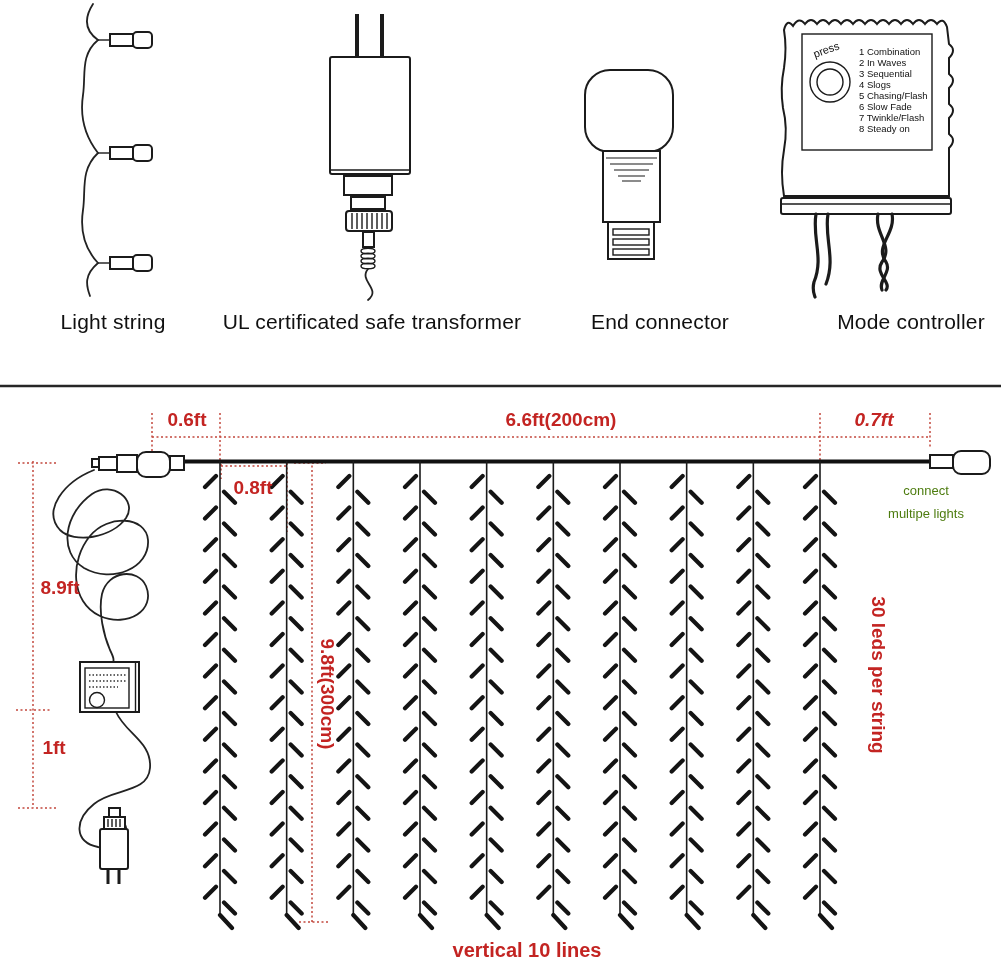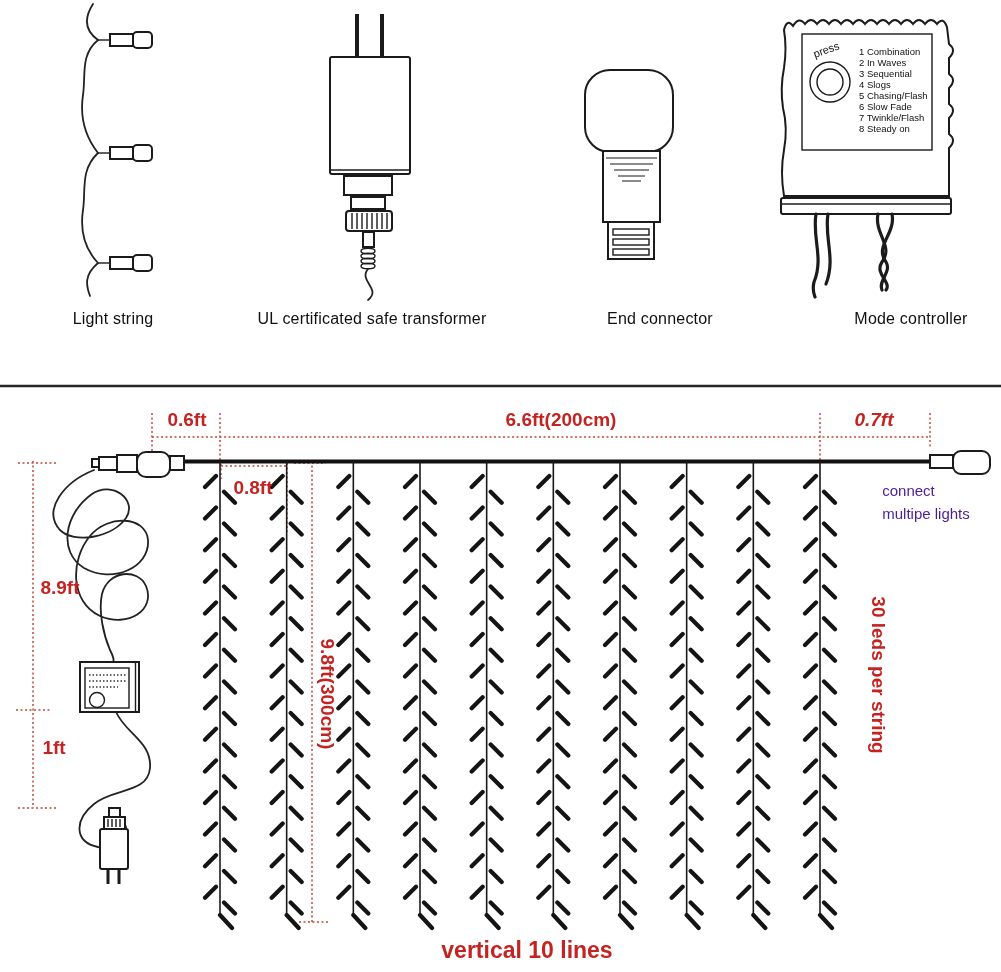--- a/index.html
+++ b/index.html
@@ -7,30 +7,30 @@
     position:relative;width:1001px;height:972px;background:#ffffff;overflow:hidden;
     font-family:"Liberation Sans", sans-serif;color:#1b1b1b;
   }
   svg{position:absolute;left:0;top:0;}
   .fig{position:absolute;}
   .outline{fill:#ffffff;stroke:#1b1b1b;stroke-width:2;}
   .thin{fill:none;stroke:#1b1b1b;stroke-width:1.4;}
   .wirepath{fill:none;stroke:#222;stroke-width:1.8;stroke-linecap:round;}
   .legend-label{
     position:absolute;transform:translate(-50%,0);white-space:nowrap;
-    font-size:16px;color:#101010;letter-spacing:0.2px;
+    font-size:21px;color:#101010;letter-spacing:0.2px;
   }
   .red-label{
     position:absolute;transform:translate(-50%,-50%);white-space:nowrap;
     font-size:19px;font-weight:bold;color:#c32422;
   }
   .red-label.rot{transform:translate(-50%,-50%) rotate(90deg);}
   .note-label{
-    position:absolute;transform:translate(-50%,0);text-align:left;
-    font-size:15px;color:#4c1d95;line-height:23px;white-space:nowrap;
+    position:absolute;transform:translate(-50%,0);text-align:center;
+    font-size:13px;color:#4d7c0f;line-height:23px;white-space:nowrap;
   }
   .dim{fill:none;stroke:#c2473c;stroke-width:1.5;stroke-dasharray:2 2.5;}
   .string-line{stroke:#1b1b1b;stroke-width:1.6;fill:none;}
   .leds{stroke:#141414;stroke-width:4.2;stroke-linecap:round;fill:none;}
   .mode-line{font-size:9.5px;fill:#111;}
   .press-text{font-size:11px;fill:#111;}
   .gray{stroke:#666;}
 </style>
 </head>
 <body>
@@ -212,20 +212,20 @@
   </svg>
 
   <div class="red-label" style="left:187px;top:420px;">0.6ft</div>
   <div class="red-label" style="left:561px;top:420px;">6.6ft(200cm)</div>
   <div class="red-label" style="left:874px;top:420px;font-style:italic;">0.7ft</div>
   <div class="red-label" style="left:253px;top:488px;">0.8ft</div>
   <div class="red-label" style="left:60px;top:588px;">8.9ft</div>
   <div class="red-label" style="left:54px;top:748px;text-align:right;">1ft</div>
   <div class="red-label rot" style="left:327px;top:694px;">9.8ft(300cm)</div>
   <div class="red-label rot" style="left:878px;top:675px;">30 leds per string</div>
-  <div class="red-label" style="left:527px;top:950px;font-size:23px;text-align:center;">vertical 10 lines</div>
+  <div class="red-label" style="left:527px;top:950px;font-size:20px;text-align:center;">vertical 10 lines</div>
 
   <div class="note-label" style="left:926px;top:479px;">
     <div>connect</div>
     <div>multipe lights</div>
   </div>
 
 </div>
 
 </body></html>

